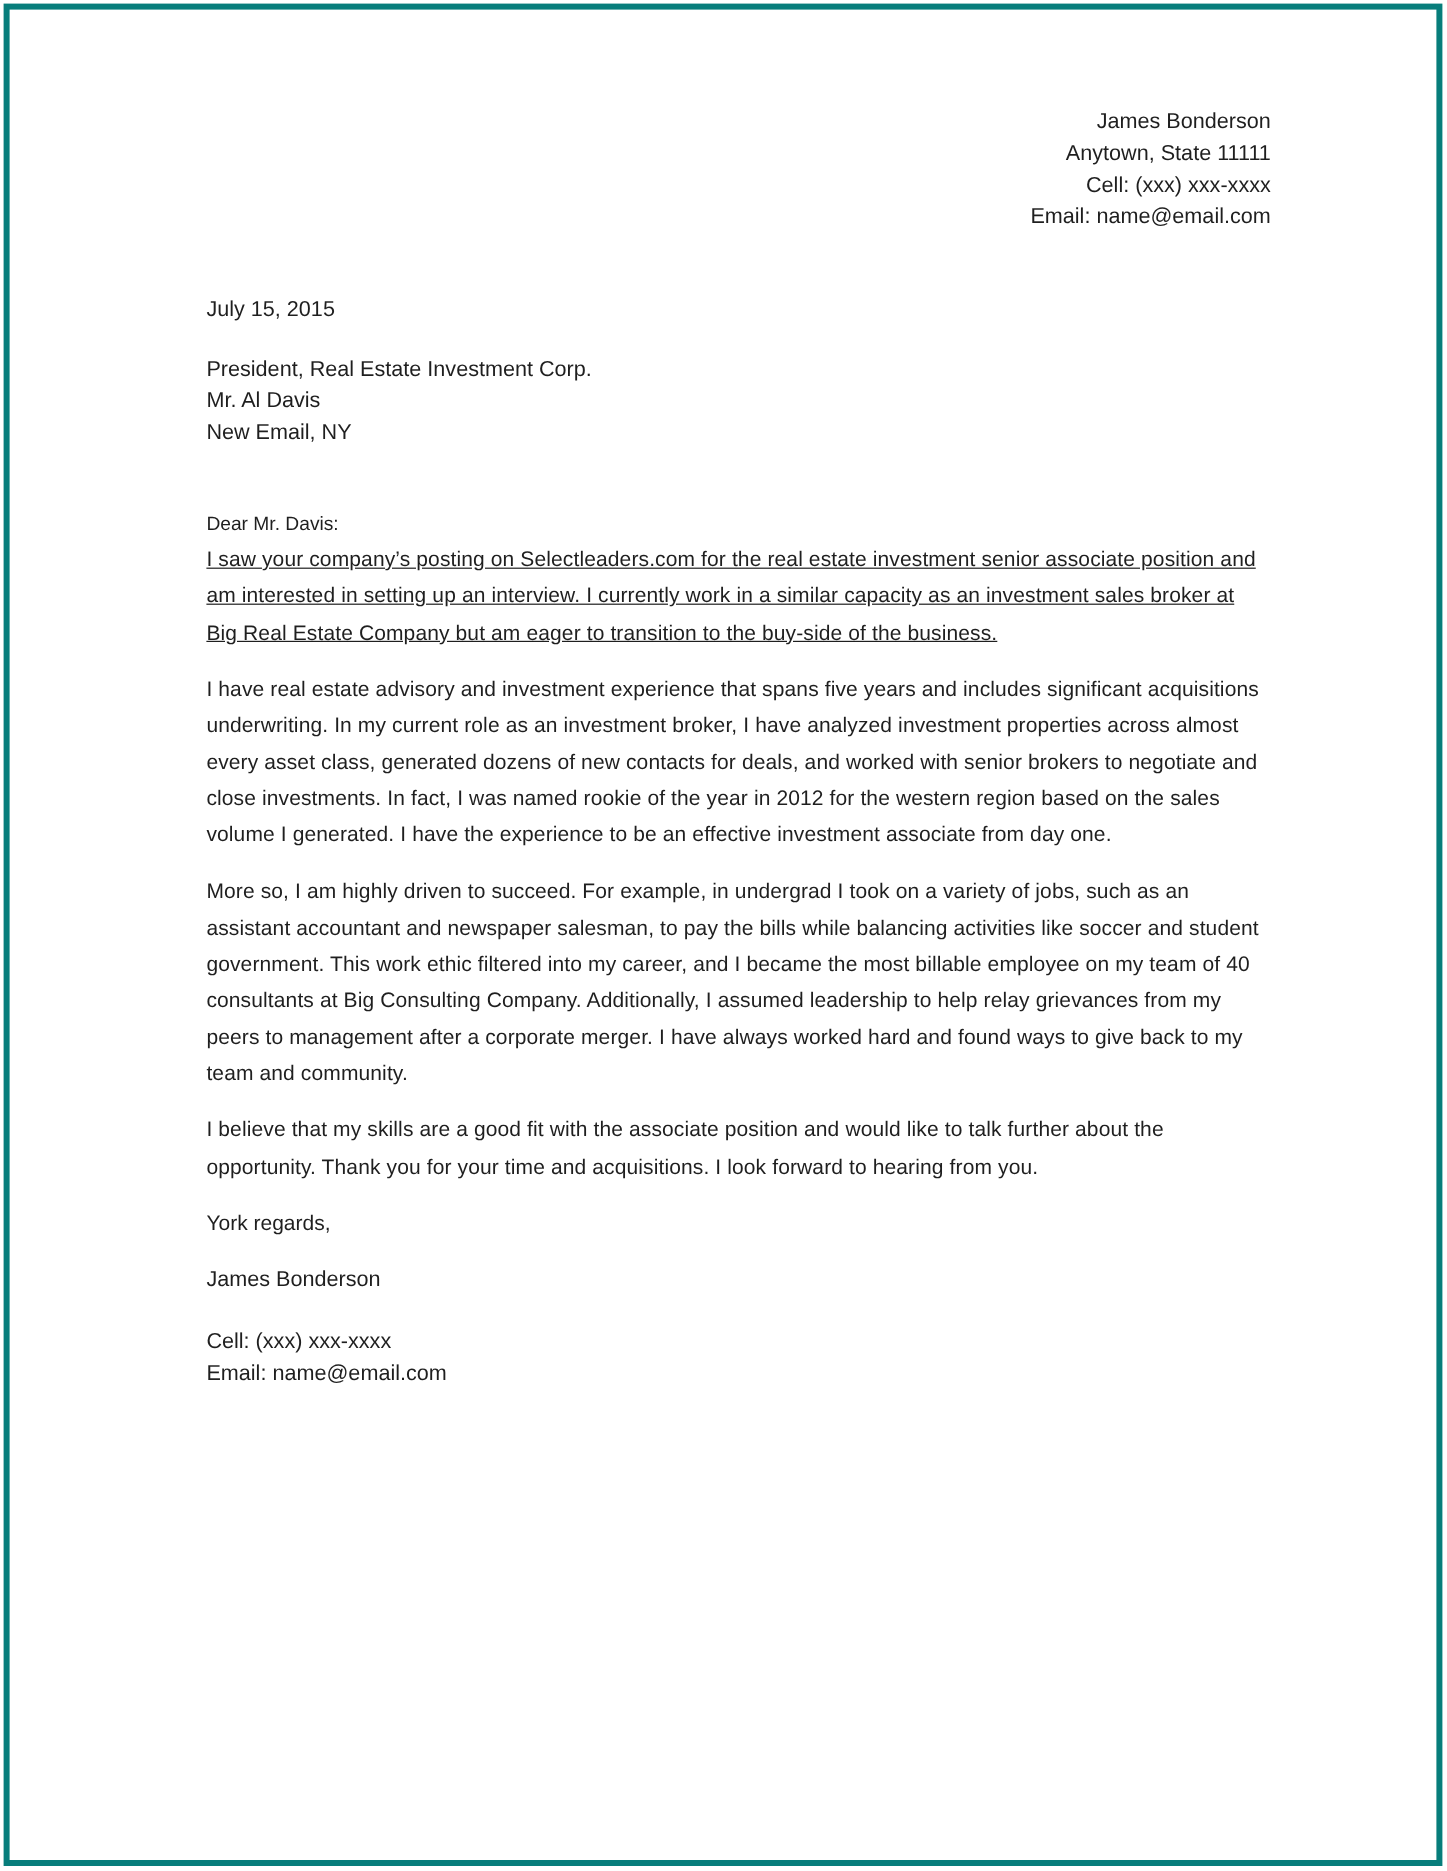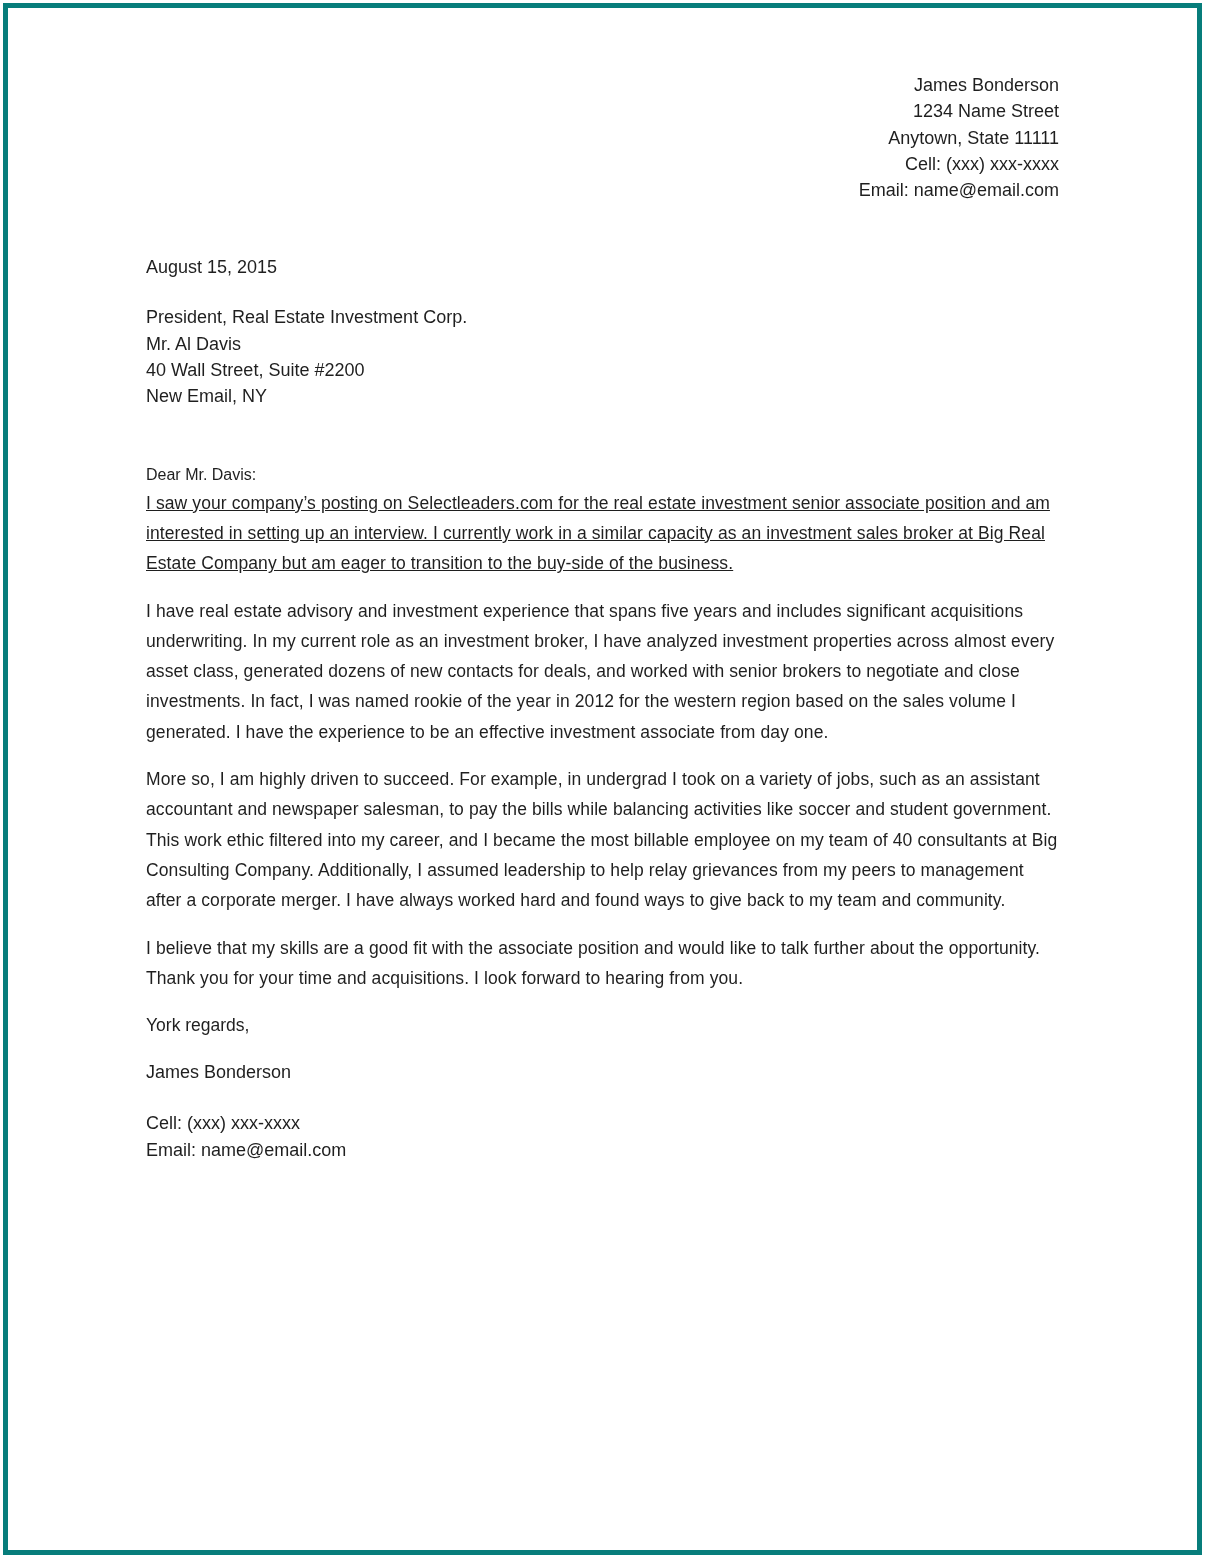--- a/index.html
+++ b/index.html
@@ -18,22 +18,23 @@
     position: absolute;
     top: 3px;
     left: 3px;
     right: 4px;
     bottom: 4px;
     border: 5px solid #077d7b;
     background: #ffffff;
     box-sizing: border-box;
   }
   .content {
-    padding: 64px 138px 0 138px;
+    padding: 80px 138px 0 138px;
     font-size: 17.5px;
+    margin-left: 26px;
   }
   .sender-block {
     text-align: right;
     line-height: 26.3px;
     font-size: 18px;
   }
   .date-line {
     margin-top: 51px;
     font-size: 18px;
     line-height: 26px;
@@ -76,32 +77,30 @@
   }
 </style>
 </head>
 <body>
 
 <div class="page">
   <div class="content">
 
     <div class="sender-block">
       <div>James Bonderson</div>
-      <div>1234 Name Street</div>
       <div>Anytown, State 11111</div>
       <div>Cell: (xxx) xxx-xxxx</div>
       <div>Email: name@email.com</div>
     </div>
 
-    <div class="date-line">August 15, 2015</div>
+    <div class="date-line">July 15, 2015</div>
 
     <div class="recipient-block">
       <div>President, Real Estate Investment Corp.</div>
       <div>Mr. Al Davis</div>
-      <div>40 Wall Street, Suite #2200</div>
       <div>New Email, NY</div>
     </div>
 
     <div class="salutation">Dear Mr. Davis:</div>
 
     <div class="body-text">
       <p class="body-para-1">I saw your company’s posting on Selectleaders.com for the real estate investment senior associate position and am interested in setting up an interview. I currently work in a similar capacity as an investment sales broker at Big Real Estate Company but am eager to transition to the buy-side of the business.</p>
       <p>I have real estate advisory and investment experience that spans five years and includes significant acquisitions underwriting. In my current role as an investment broker, I have analyzed investment properties across almost every asset class, generated dozens of new contacts for deals, and worked with senior brokers to negotiate and close investments. In fact, I was named rookie of the year in 2012 for the western region based on the sales volume I generated. I have the experience to be an effective investment associate from day one.</p>
       <p>More so, I am highly driven to succeed. For example, in undergrad I took on a variety of jobs, such as an assistant accountant and newspaper salesman, to pay the bills while balancing activities like soccer and student government. This work ethic filtered into my career, and I became the most billable employee on my team of 40 consultants at Big Consulting Company. Additionally, I assumed leadership to help relay grievances from my peers to management after a corporate merger. I have always worked hard and found ways to give back to my team and community.</p>
       <p>I believe that my skills are a good fit with the associate position and would like to talk further about the opportunity. Thank you for your time and acquisitions. I look forward to hearing from you.</p>

